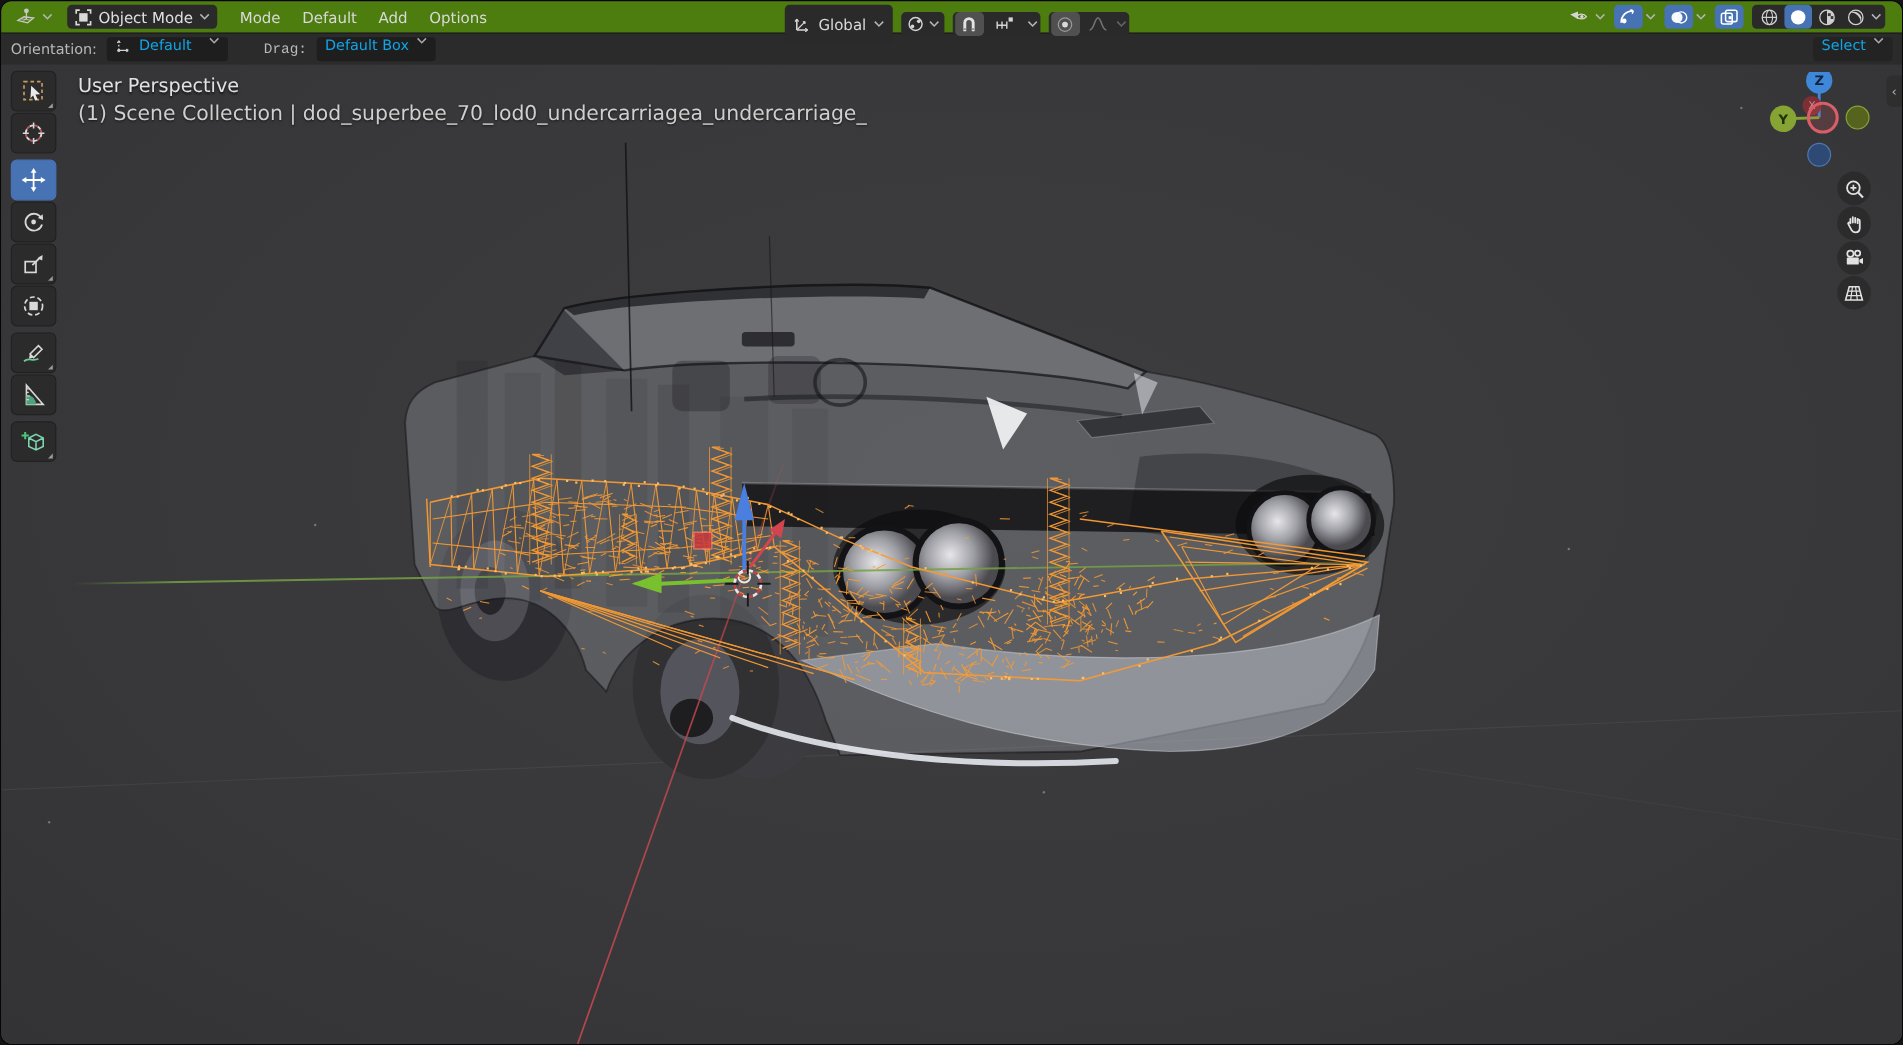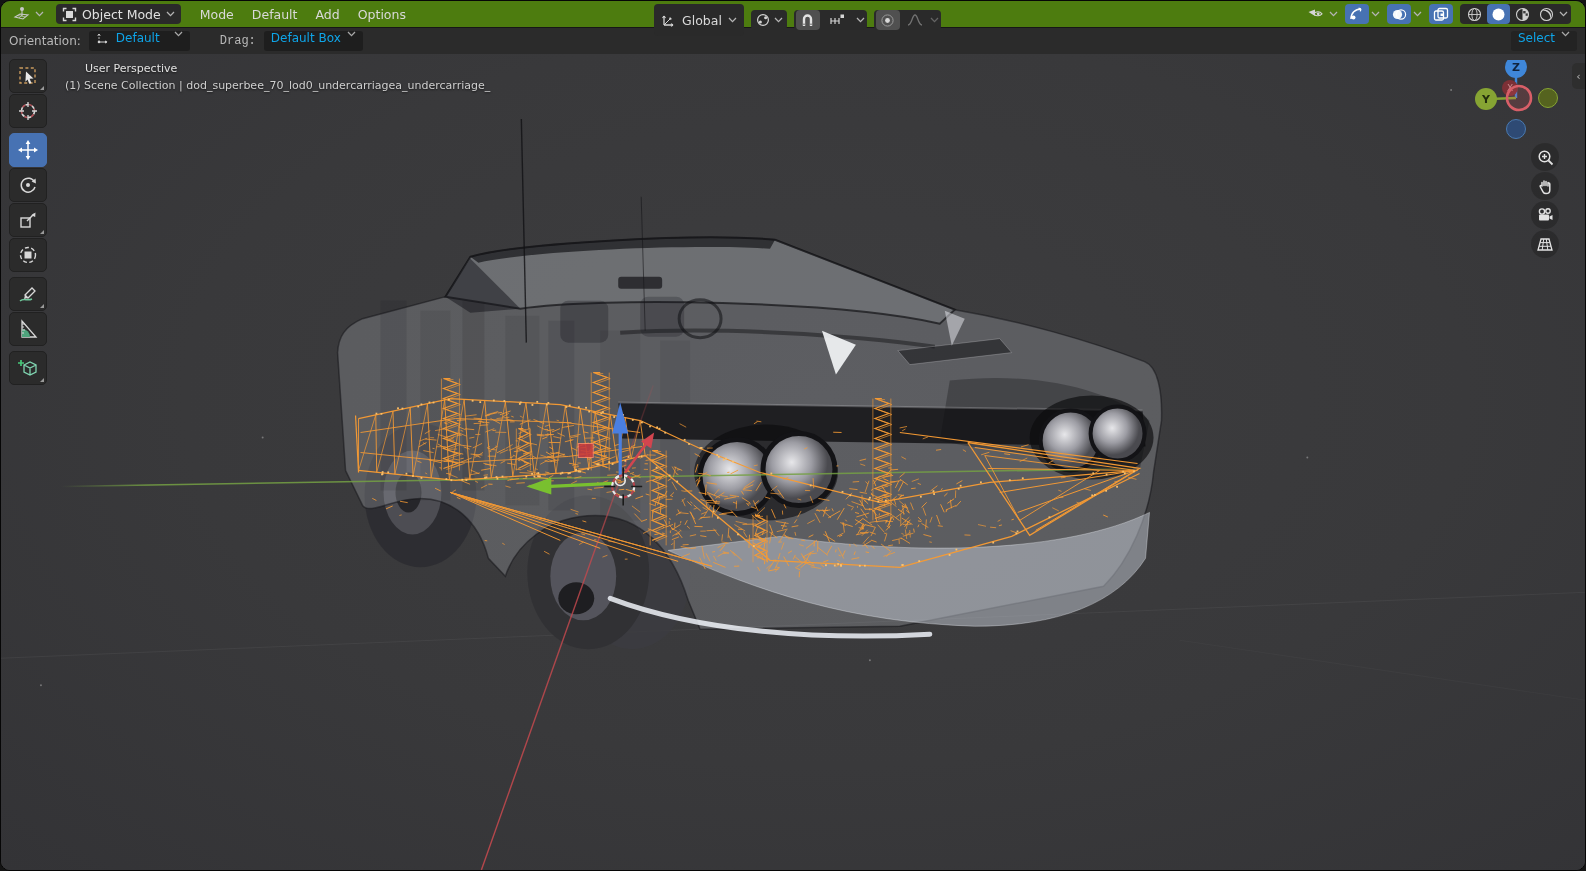--- a/index.html
+++ b/index.html
@@ -36,22 +36,22 @@
   .dd { background:#1e1e1e; border-radius:3px; height:20px; display:inline-flex; align-items:flex-start;
         gap:6px; padding:0 7px; color:#0ea5e9; margin-left:8px; }
   .spacer { flex:1; }
 
   
   .viewport { position:relative; width:100%; height:818px; overflow:hidden;
               background:radial-gradient(ellipse at 52% 42%, #3d3d3f 0%, #39393b 55%, #333336 100%); }
   .scene { position:absolute; inset:0; display:block; }
 
   .vp-text { position:absolute; left:64px; top:8px; z-index:3; pointer-events:none; }
-  .vp-text .l1 { font-size:11px; color:#e2e2e2; text-shadow:0 1px 2px rgba(0,0,0,.65);margin-left:20px; }
-  .vp-text .l2 { font-size:11px; color:#cfcfcf; margin-top:4px; text-shadow:0 1px 2px rgba(0,0,0,.65); }
+  .vp-text .l1 { font-size:16px; color:#e2e2e2; text-shadow:0 1px 2px rgba(0,0,0,.65); }
+  .vp-text .l2 { font-size:17px; color:#cfcfcf; margin-top:4px; text-shadow:0 1px 2px rgba(0,0,0,.65); }
 
   
   .toolbar { position:absolute; left:8px; top:5px; z-index:4; display:flex; flex-direction:column; }
   .tool { width:38px; height:34px; background:#2b2b2b; border:1px solid #212121; border-radius:5px;
           display:flex; align-items:center; justify-content:center; margin-bottom:1px; position:relative; }
   .tool.active { background:#4772b3; border-color:#4772b3; }
   .tool.gap { margin-top:4px; }
   .tool .sub { position:absolute; right:2px; bottom:2px; width:0; height:0;
                border-left:4px solid transparent; border-bottom:4px solid #9a9a9a; }
 

